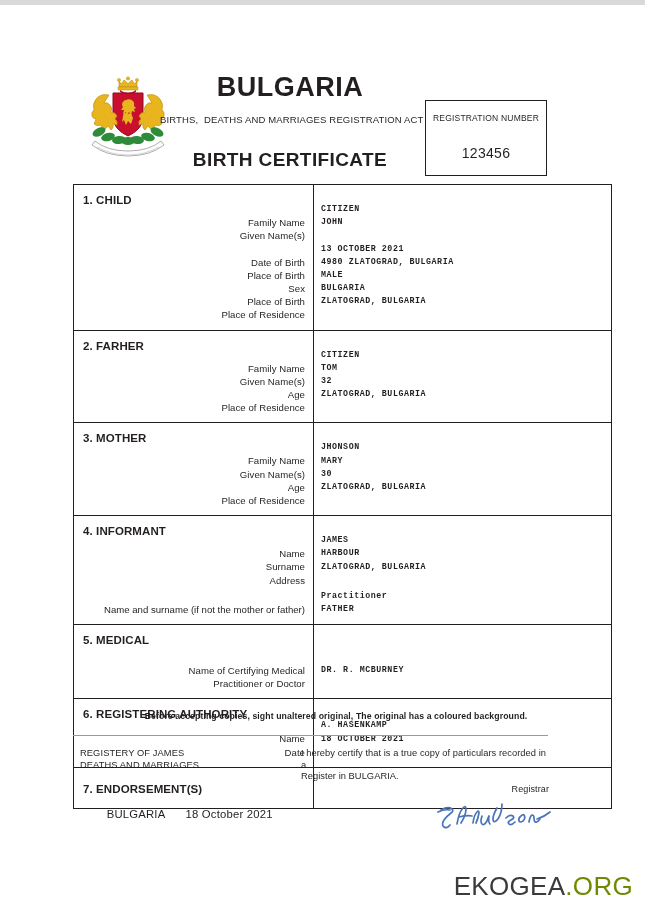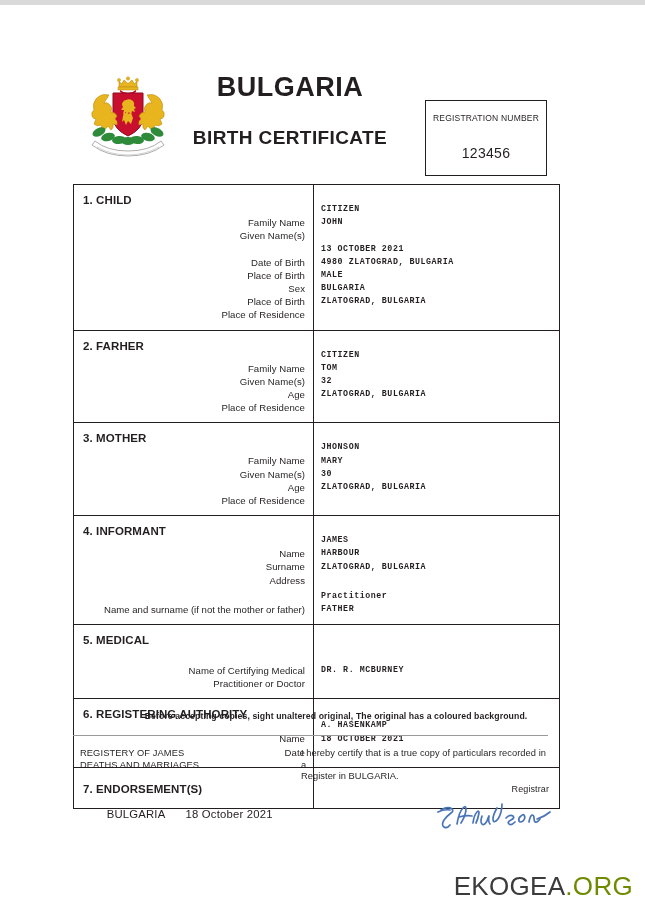--- a/index.html
+++ b/index.html
@@ -94,21 +94,21 @@
     font-size: 14px;
     margin-top: 22px;
     letter-spacing: 0.3px;
   }
 
   
   .cert-table {
     position: absolute;
     left: 73px;
     top: 179px;
-    width: 487px;
+    width: 539px;
     border: 1.3px solid #231f20;
     box-sizing: border-box;
   }
   .section {
     display: flex;
     border-bottom: 1.3px solid #231f20;
     box-sizing: border-box;
     position: relative;
   }
   .section:last-child { border-bottom: none; }
@@ -305,20 +305,21 @@
 
         <g fill="#fdfdfd" stroke="#9a9a9a" stroke-width="0.8">
           <path d="M22 70 q12 10 33 10 q21 0 33 -10 l3 4 q-14 11 -36 11 q-22 0 -36 -11 z"></path>
           <path d="M24 76 q14 8 31 8 q17 0 31 -8" fill="none" stroke="#c0c0c0" stroke-width="0.7"></path>
         </g>
       </svg>
     </div>
 
     <div class="title-block">
       <div class="country-title">BULGARIA</div>
+      <div class="act-line">BIRTHS,  DEATHS AND MARRIAGES REGISTRATION ACT</div>
       <div class="cert-title">BIRTH CERTIFICATE</div>
     </div>
 
     <div class="regnum-box">
       <div class="regnum-label">REGISTRATION NUMBER</div>
       <div class="regnum-value">123456</div>
     </div>
   </div>
 
   <div class="cert-table">

